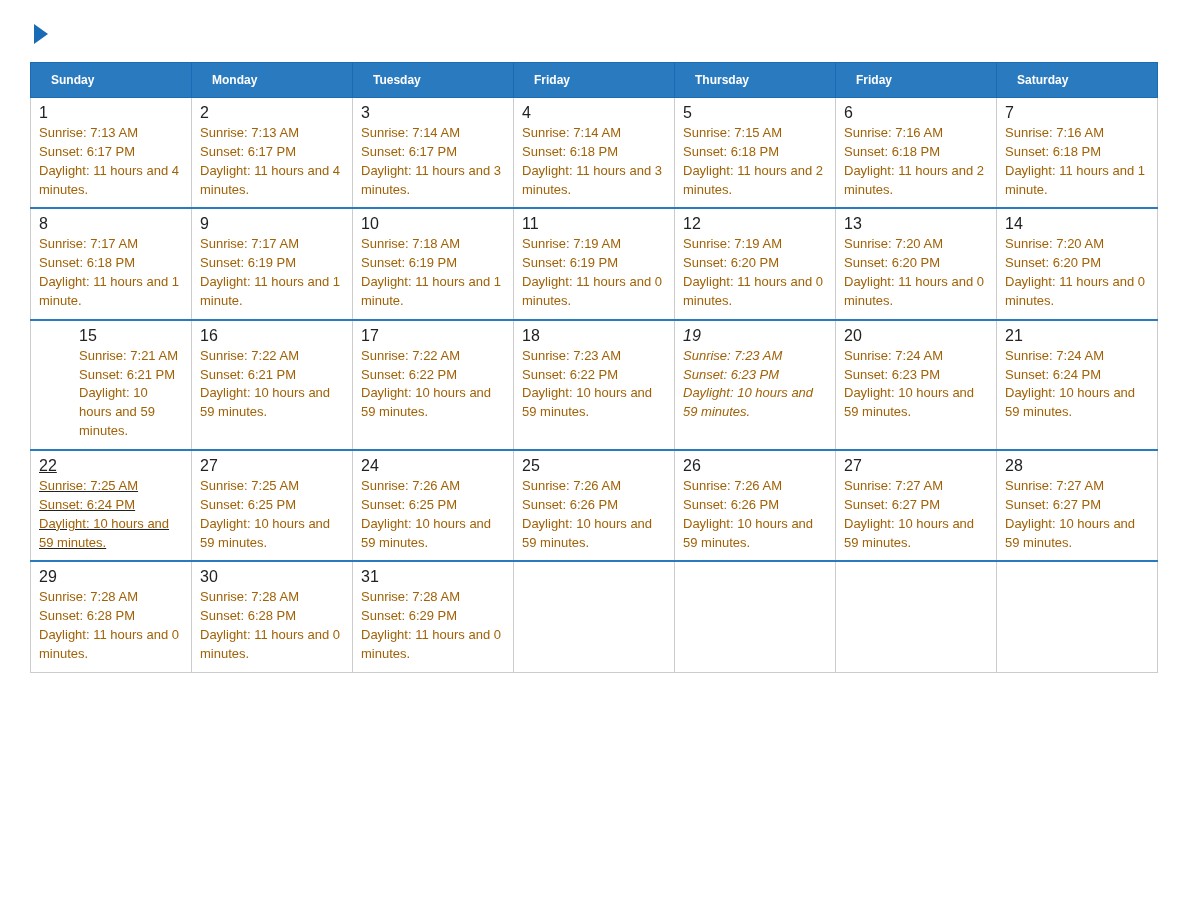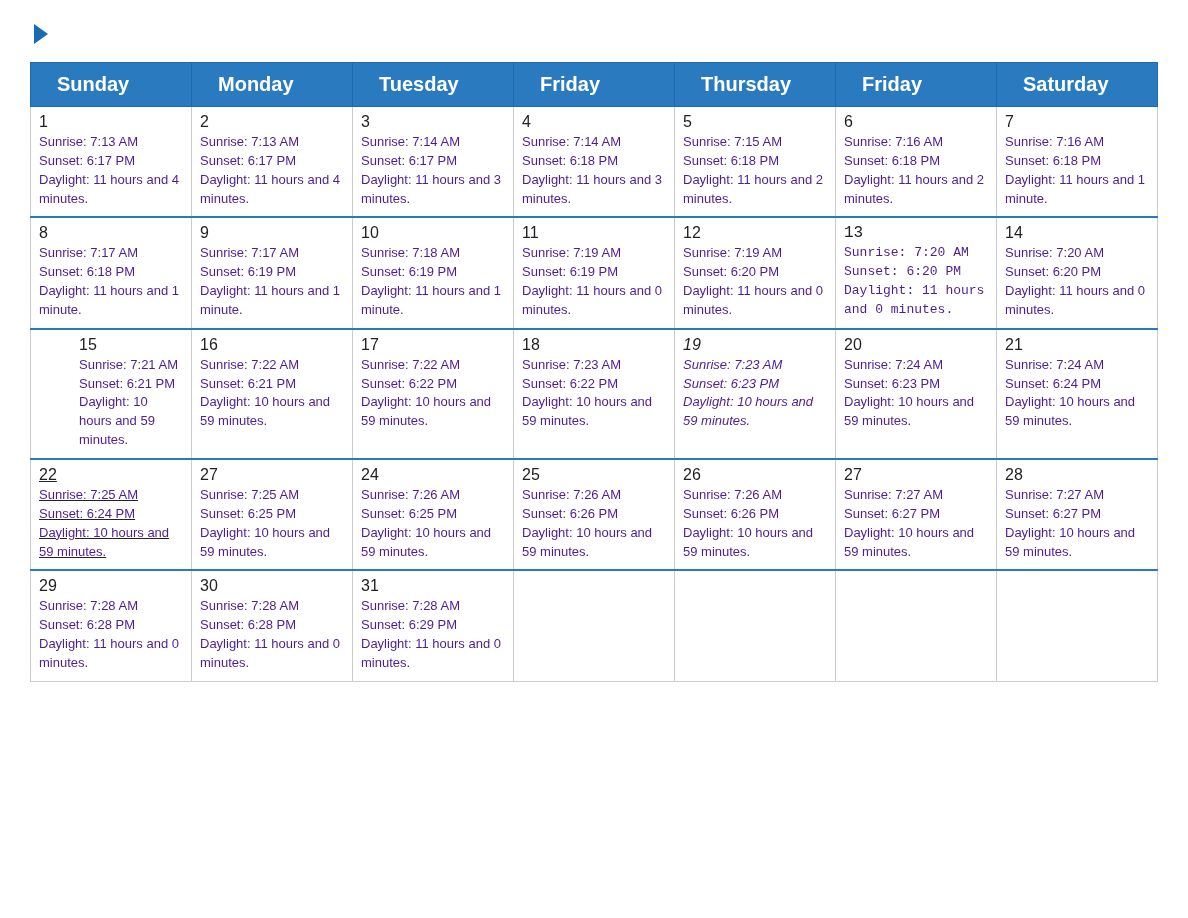--- a/index.html
+++ b/index.html
@@ -62,23 +62,23 @@
       margin-top: 4px;
     }
     .calendar-table {
       width: 100%;
       border-collapse: collapse;
       border: 1px solid #999;
     }
     .calendar-table th {
       background-color: #2a7abf;
       color: #fff;
-      font-size: 20px;
-      font-weight: bold;
-      padding: 10px 26px;
+      font-size: 12px;
+      font-weight: bold;
+      padding: 10px 20px;
       text-align: left;
       border: 1px solid #1a6bb5;
     }
     .calendar-table td {
       vertical-align: top;
       padding: 6px 8px 8px 8px;
       border: 1px solid #ccc;
       width: 14.28%;
       font-size: 13px;
       color: #222;
@@ -87,21 +87,21 @@
     .day-number {
       font-size: 16px;
       font-weight: normal;
       color: #222;
       display: block;
       margin-bottom: 2px;
     }
     .day-info {
       font-size: 13px;
       line-height: 1.45;
-      color: #4c1d95;
+      color: #a16207;
     }
     .week-row td {
       height: 110px;
     }
     .last-row td {
       height: 110px;
       margin-left: 48px;
     }
     .empty-cell {
       background: #fff;
@@ -184,21 +184,21 @@
           <div class="day-info">Sunrise: 7:18 AM<br>Sunset: 6:19 PM<br>Daylight: 11 hours and 1 minute.</div>
         </td>
         <td style="border-bottom: 2px solid rgb(42, 122, 191);">
           <span class="day-number">11</span>
           <div class="day-info">Sunrise: 7:19 AM<br>Sunset: 6:19 PM<br>Daylight: 11 hours and 0 minutes.</div>
         </td>
         <td style="border-bottom: 2px solid rgb(42, 122, 191);">
           <span class="day-number">12</span>
           <div class="day-info">Sunrise: 7:19 AM<br>Sunset: 6:20 PM<br>Daylight: 11 hours and 0 minutes.</div>
         </td>
-        <td style="border-bottom: 2px solid rgb(42, 122, 191); font-family: Liberation Mono, monospace;">
+        <td style="border-bottom: 2px solid rgb(42, 122, 191);">
           <span class="day-number">13</span>
           <div class="day-info">Sunrise: 7:20 AM<br>Sunset: 6:20 PM<br>Daylight: 11 hours and 0 minutes.</div>
         </td>
         <td style="border-bottom: 2px solid rgb(42, 122, 191);">
           <span class="day-number">14</span>
           <div class="day-info">Sunrise: 7:20 AM<br>Sunset: 6:20 PM<br>Daylight: 11 hours and 0 minutes.</div>
         </td>
       </tr>
       <tr class="week-row">
         <td style="border-bottom: 2px solid rgb(42, 122, 191); padding-left: 48px;">

